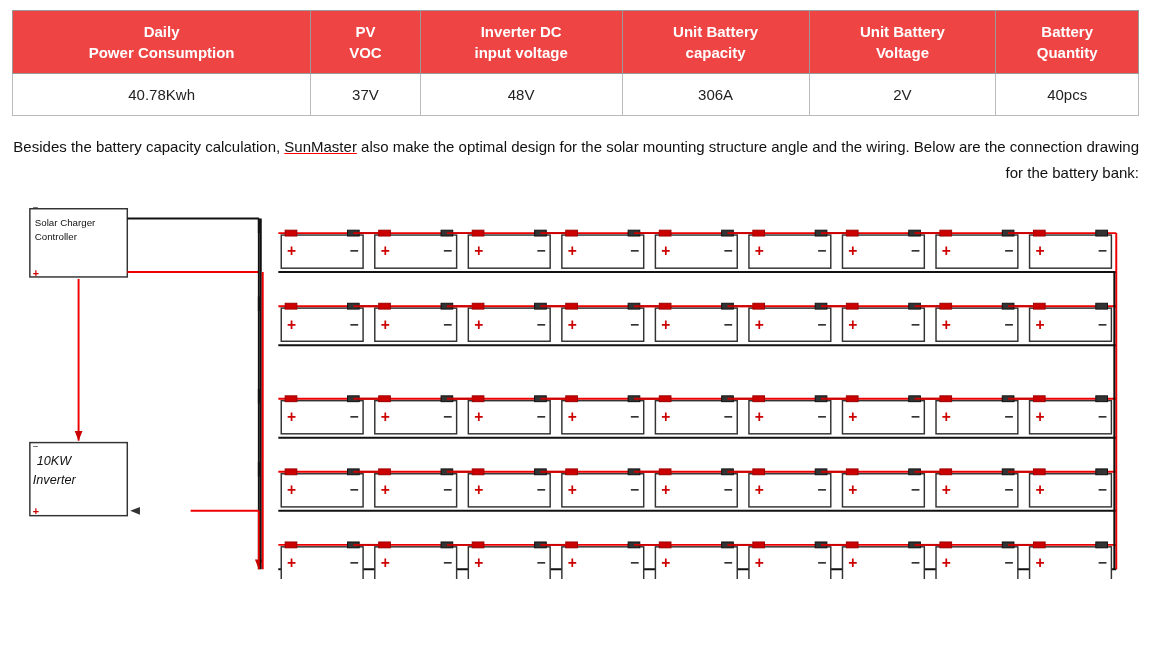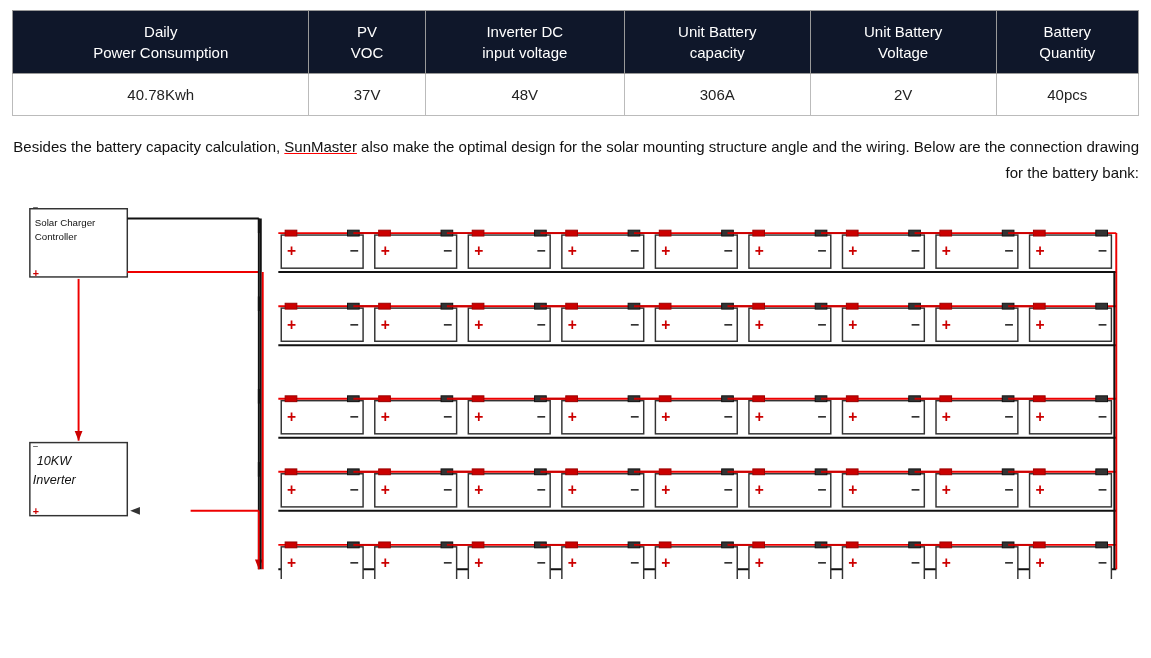--- a/index.html
+++ b/index.html
@@ -13,23 +13,23 @@
       padding: 10px 12px;
     }
 
     
     .data-table {
       width: 100%;
       border-collapse: collapse;
       margin-bottom: 18px;
     }
     .data-table th {
-      background: #0f172a;
+      background: #ef4444;
       color: #fff;
-      font-weight: normal;
+      font-weight: bold;
       padding: 10px 8px;
       vertical-align: top;
       border: 1px solid #999;
       font-size: 15px;
       line-height: 1.4;
     }
     .data-table td {
       border: 1px solid #bbb;
       padding: 12px 16px;
       text-align: center;

